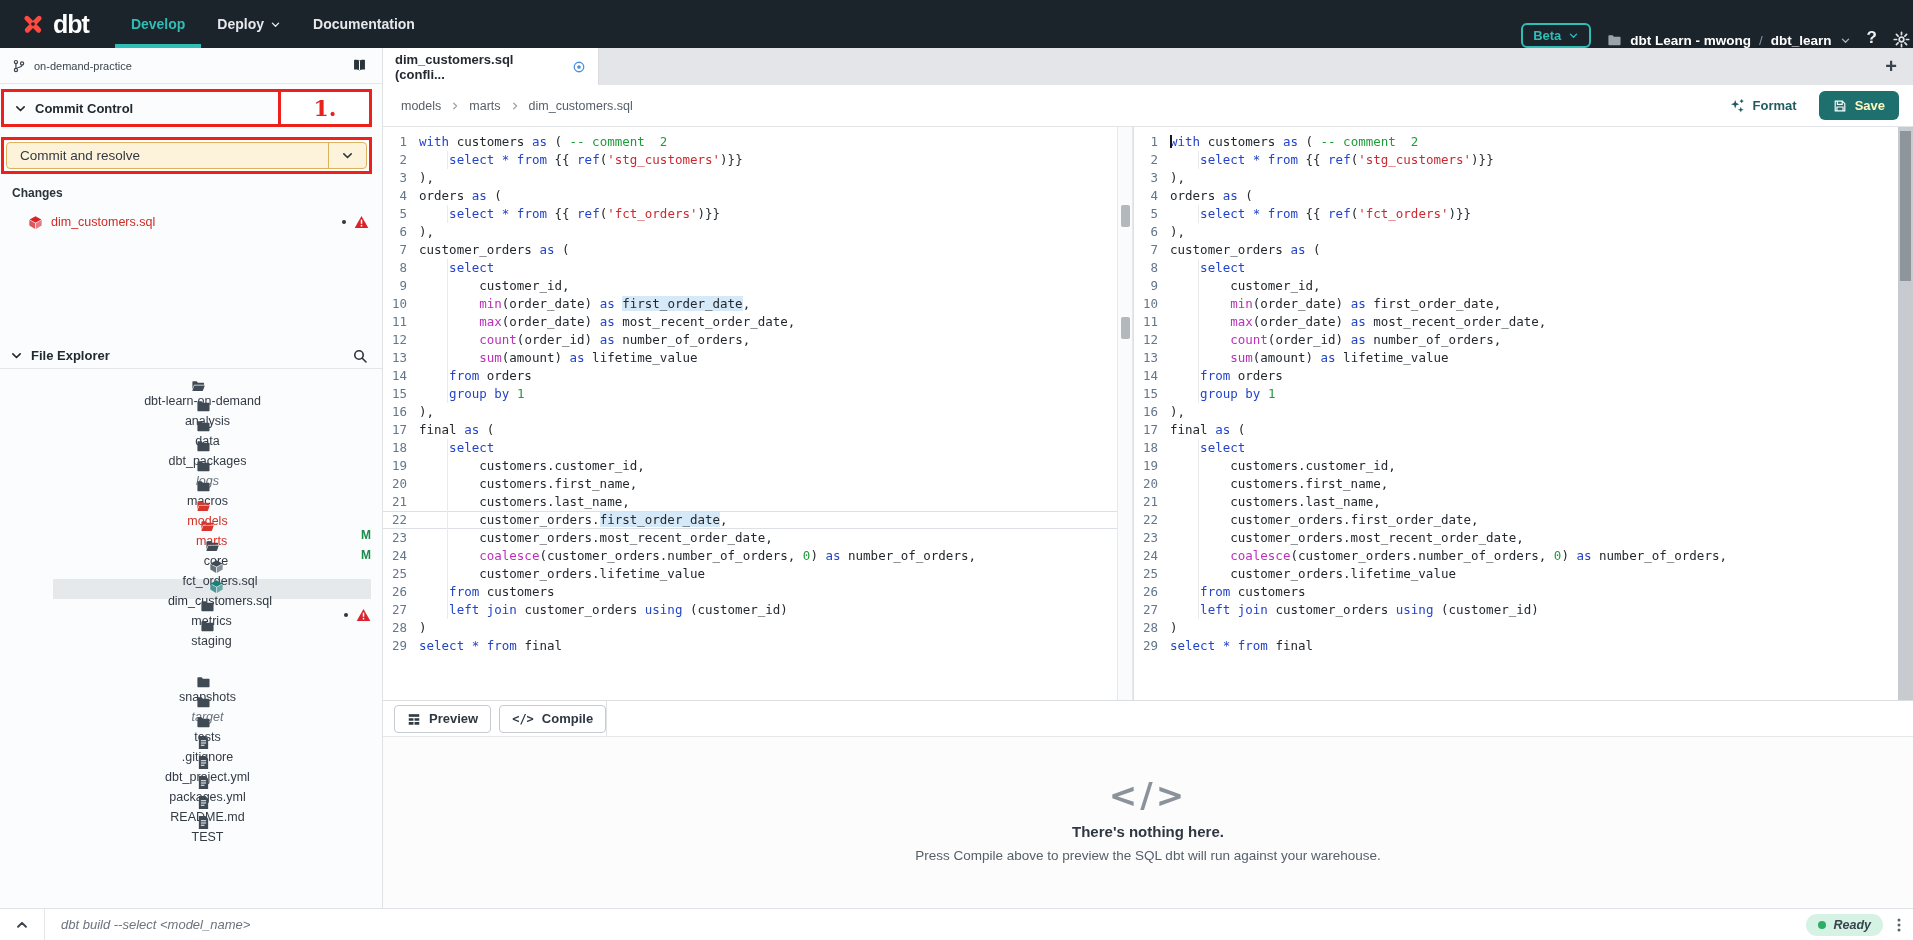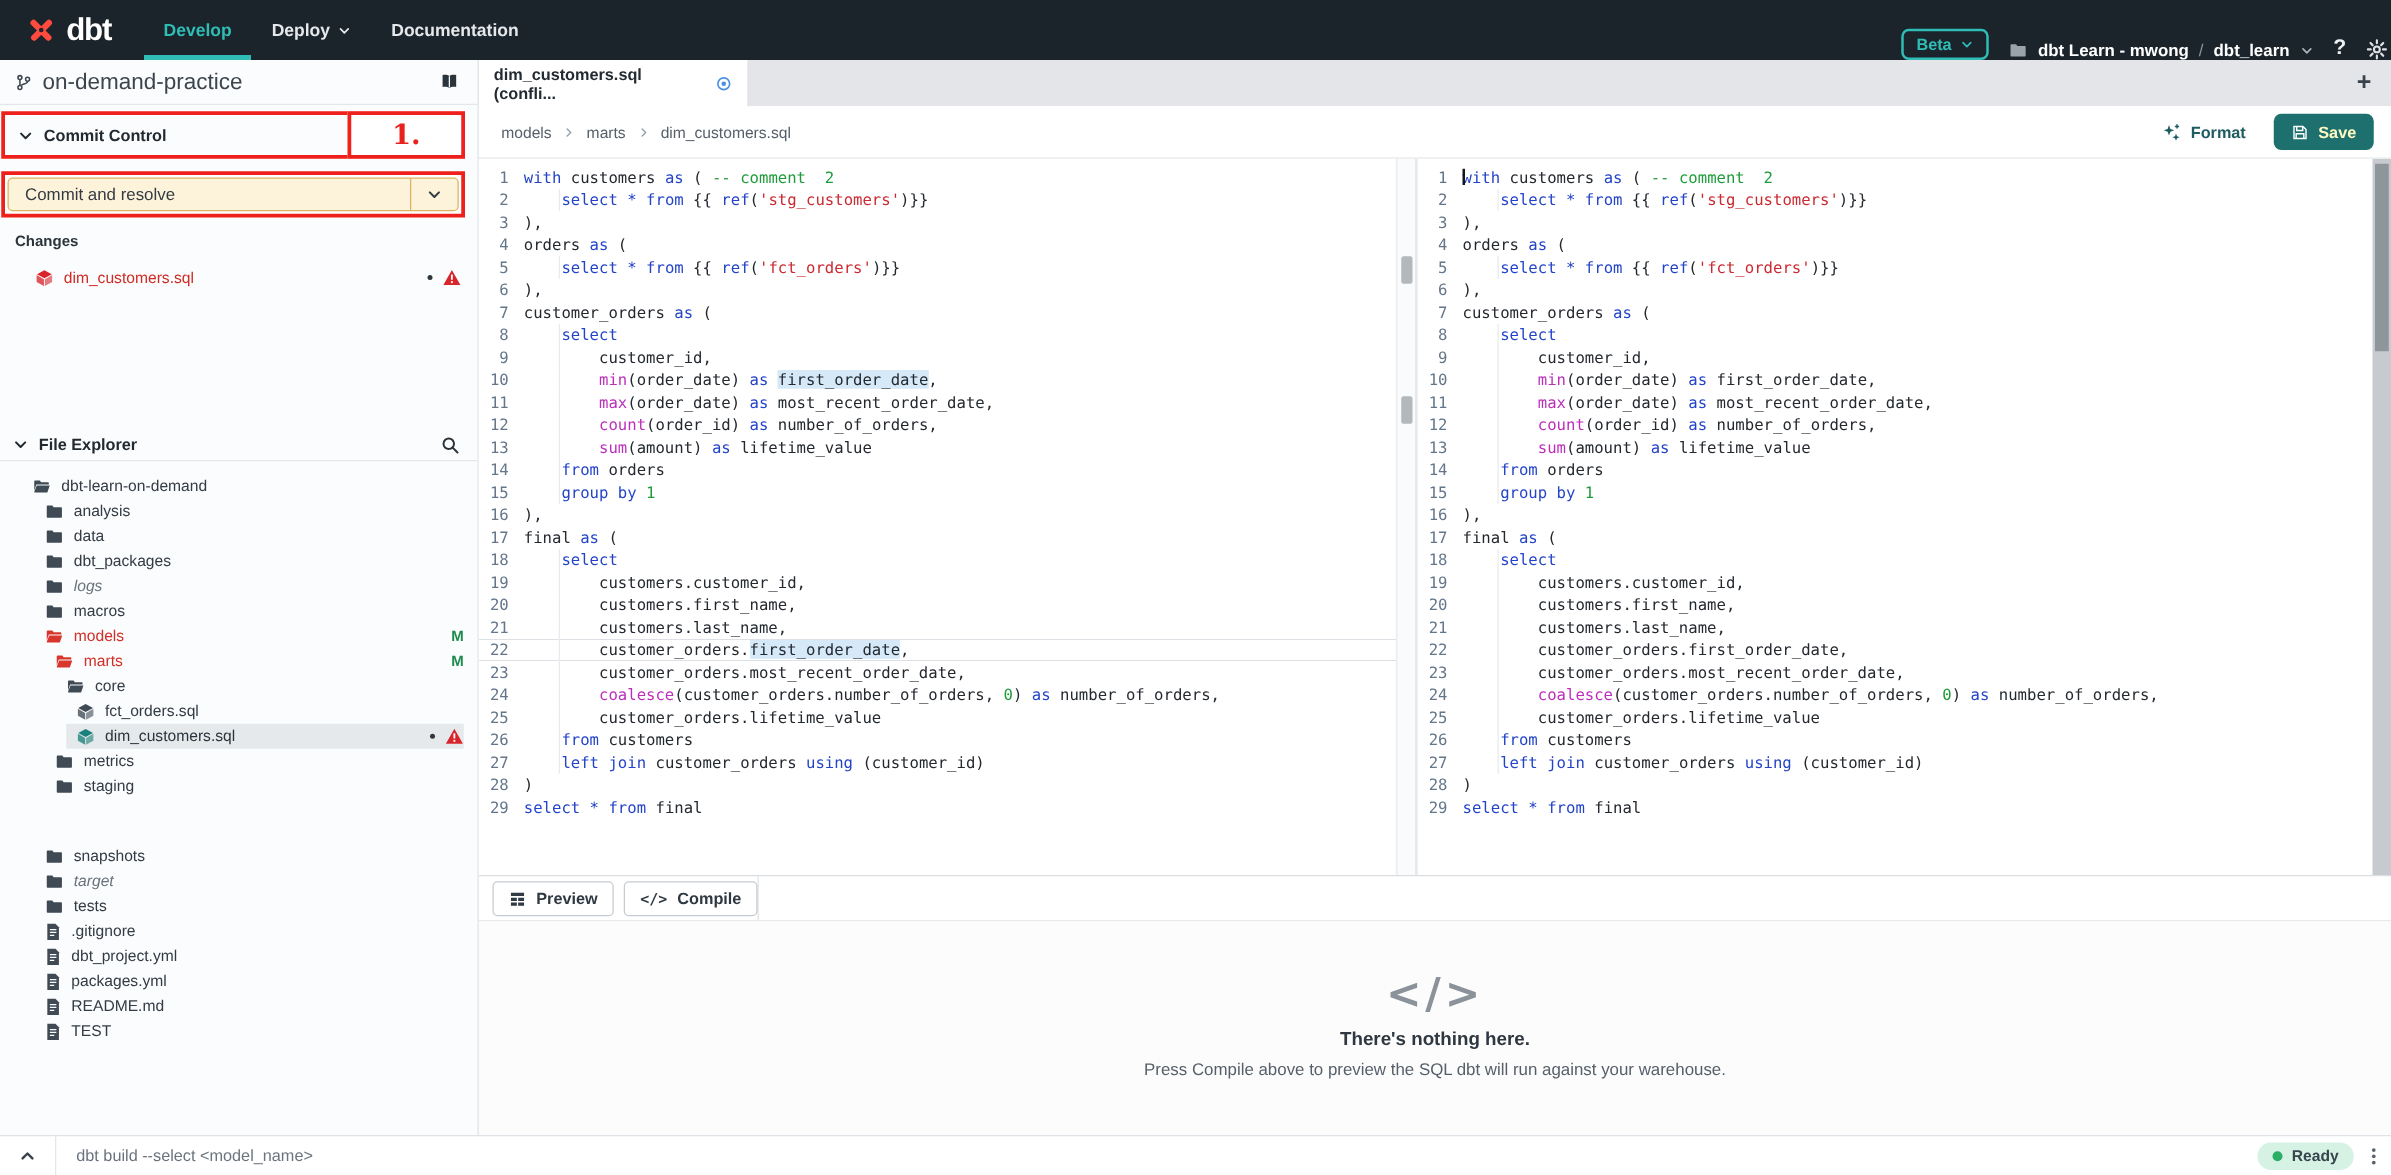--- a/index.html
+++ b/index.html
@@ -19,38 +19,38 @@
   .acct { display:flex; align-items:center; gap:8px; color:#fff; font-size:13.5px; font-weight:600; }
   .acct .sep { color:#8a939c; font-weight:400; }
   .help-q { color:#eef1f3; font-size:17px; font-weight:700; cursor:pointer; }
   .icon { display:inline-flex; align-items:center; justify-content:center; }
 
   
   .main-row { flex:1 1 auto; display:flex; min-height:0; }
 
   
   .sidebar { width:383px; flex:0 0 383px; background:#fbfcfd; border-right:1px solid #dfe3e6; position:relative; overflow:hidden; }
-  .branch-row { height:36px; display:flex; align-items:center; gap:8px; padding:0 14px 0 12px; border-bottom:1px solid #e4e7ea; font-size:18px; color:#3c454e; }
+  .branch-row { height:36px; display:flex; align-items:center; gap:8px; padding:0 14px 0 12px; border-bottom:1px solid #e4e7ea; font-size:11px; color:#3c454e; }
   .branch-row .spacer { flex:1; }
   .anno { border:3px solid #ee201b; }
   .vc-header { position:relative; margin:5px 10px 0 1px; height:38px; display:flex; align-items:center; gap:8px; padding-left:10px; font-size:13px; font-weight:700; color:#222a31; background:#fbfcfd; }
   .anno-step { position:absolute; right:-3px; top:-3px; bottom:-3px; width:94px; background:#fff; border:3px solid #ee201b; display:flex; align-items:center; justify-content:center; color:#e8211c; font-family:"DejaVu Serif",serif; font-weight:bold; font-size:22px; }
   .commit-wrap { margin:10px 10px 0 1px; height:37px; padding:2px; background:#fff; }
   .commit-btn { width:100%; height:100%; background:#fcf3da; border:1px solid #dcb25f; border-radius:4px; display:flex; align-items:stretch; cursor:pointer; }
   .commit-label { flex:1; display:flex; align-items:center; padding-left:13px; font-size:13.5px; color:#333a41; }
   .commit-chev { width:38px; border-left:1px solid #dcb25f; display:flex; align-items:center; justify-content:center; color:#333a41; }
   .changes-label { margin:12px 0 0 12px; font-size:12px; font-weight:700; color:#2b333b; height:15px; }
   .changes-item { margin:12px 13px 0 28px; height:18px; display:flex; align-items:center; cursor:pointer; }
   .changes-item .name { margin-left:8px; font-size:12.5px; color:#cf2b24; }
   .right-flags { margin-left:auto; display:flex; align-items:center; gap:8px; }
   .dot-unsaved { width:4px; height:4px; border-radius:50%; background:#2f363d; }
   .fe-header { margin-top:112px; height:26px; display:flex; align-items:center; gap:8px; padding:0 14px 0 10px; border-bottom:1px solid #e4e7ea; font-size:13px; font-weight:700; color:#222a31; }
   .fe-header .spacer { flex:1; }
   .tree { padding-top:10px; }
-  .tree-row { height:20px; display:flex; align-items:center; margin-right:11px; padding-left:8px; font-size:12.5px; color:#333b45; cursor:pointer; }
+  .tree-row { height:20px; display:flex; align-items:center; margin-right:11px; padding-left:8px; font-size:12.5px; color:#333b45; cursor:pointer;flex-direction:column; }
   .tree-row .lbl { margin-left:8px; }
   .tree-row.italic .lbl { font-style:italic; color:#6a737d; }
   .tree-row.red .lbl { color:#d03027; }
   .tree-row.selected { background:#e6e9ec; }
   .tree-row.selected .lbl { color:#2b333b; }
   .badge-m { margin-left:auto; color:#1b8a4c; font-weight:700; font-size:12px; }
 
   
   .content { flex:1; display:flex; flex-direction:column; min-width:0; background:#fff; }
   .tabbar { height:37px; flex:0 0 37px; background:#e3e5e8; display:flex; align-items:stretch; }
@@ -90,21 +90,21 @@
   .bp-tabs { display:flex; align-items:stretch; padding-left:10px; background:#fbfcfc; flex:1; }
   .bp-tab { position:relative; display:flex; align-items:center; padding:0 12px; margin-right:16px; font-size:13px; color:#39434c; cursor:pointer; }
   .bp-tab.active { font-weight:600; }
   .bp-tab.active::after { content:""; position:absolute; left:0; right:0; bottom:0; height:4px; background:#747b83; }
   .bp-content { flex:1; background:#fcfcfd; display:flex; flex-direction:column; align-items:center; padding-top:38px; }
   .empty-icon { color:#8b929a; font-weight:800; font-size:34px; letter-spacing:3px; font-family:"DejaVu Sans",sans-serif; }
   .empty-title { margin-top:8px; font-size:15px; font-weight:700; color:#2f3740; }
   .empty-sub { margin-top:8px; font-size:13.5px; color:#57606a; }
 
   
-  .cmdbar { height:32px; flex:0 0 32px; background:#fff; border-top:1px solid #dfe2e6; display:flex; align-items:center; }
+  .cmdbar { height:32px; flex:0 0 32px; background:#fff; border-top:1px solid #dfe2e6; display:flex; align-items:center;font-style:italic; }
   .cmd-caret { padding:0 15px; color:#39424b; display:flex; cursor:pointer; }
   .cmd-div { width:1px; align-self:stretch; background:#e4e7ea; }
   .cmd-input { flex:1; padding-left:16px; font-size:13px; color:#6b747e; cursor:text; }
   .ready-pill { display:flex; align-items:center; gap:7px; background:#d6f2e4; border-radius:20px; height:22px; padding:0 12px; font-size:12.5px; font-weight:600; color:#38454d; }
   .ready-dot { width:8px; height:8px; border-radius:50%; background:#2cae67; }
   .kebab { padding:0 12px 0 14px; color:#596470; display:flex; cursor:pointer; }
 </style>
 </head>
 <body>
 

